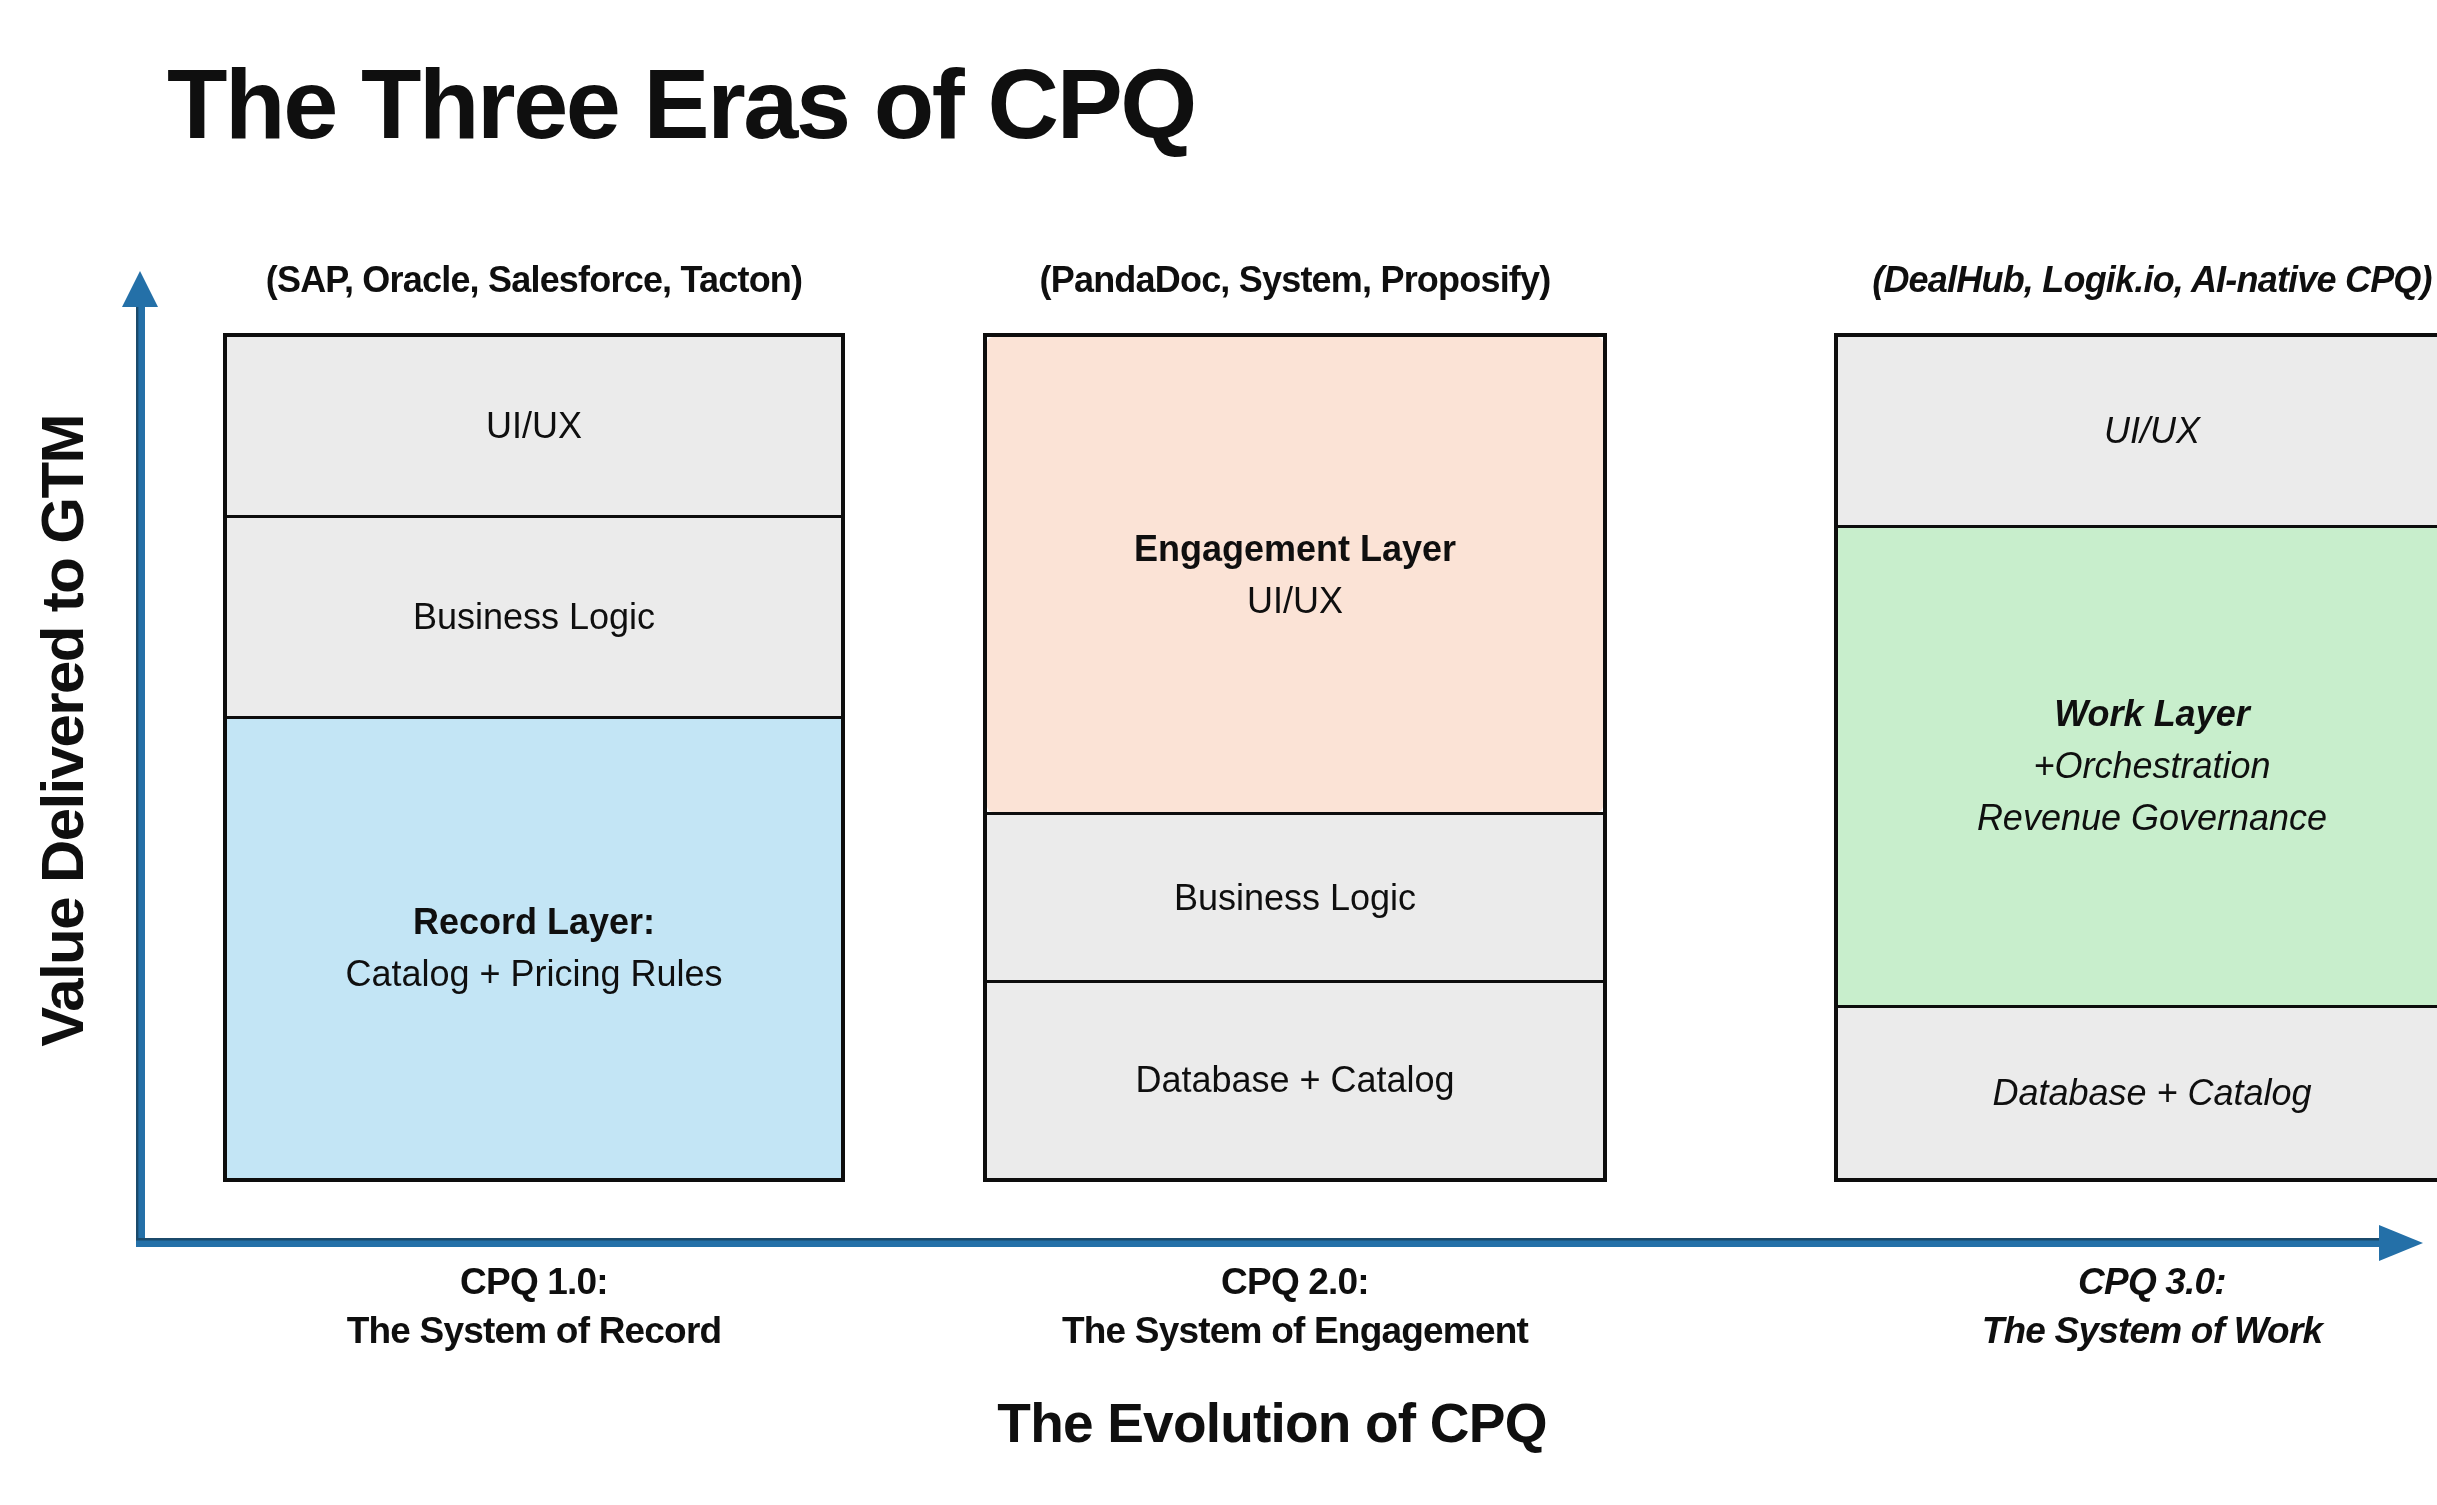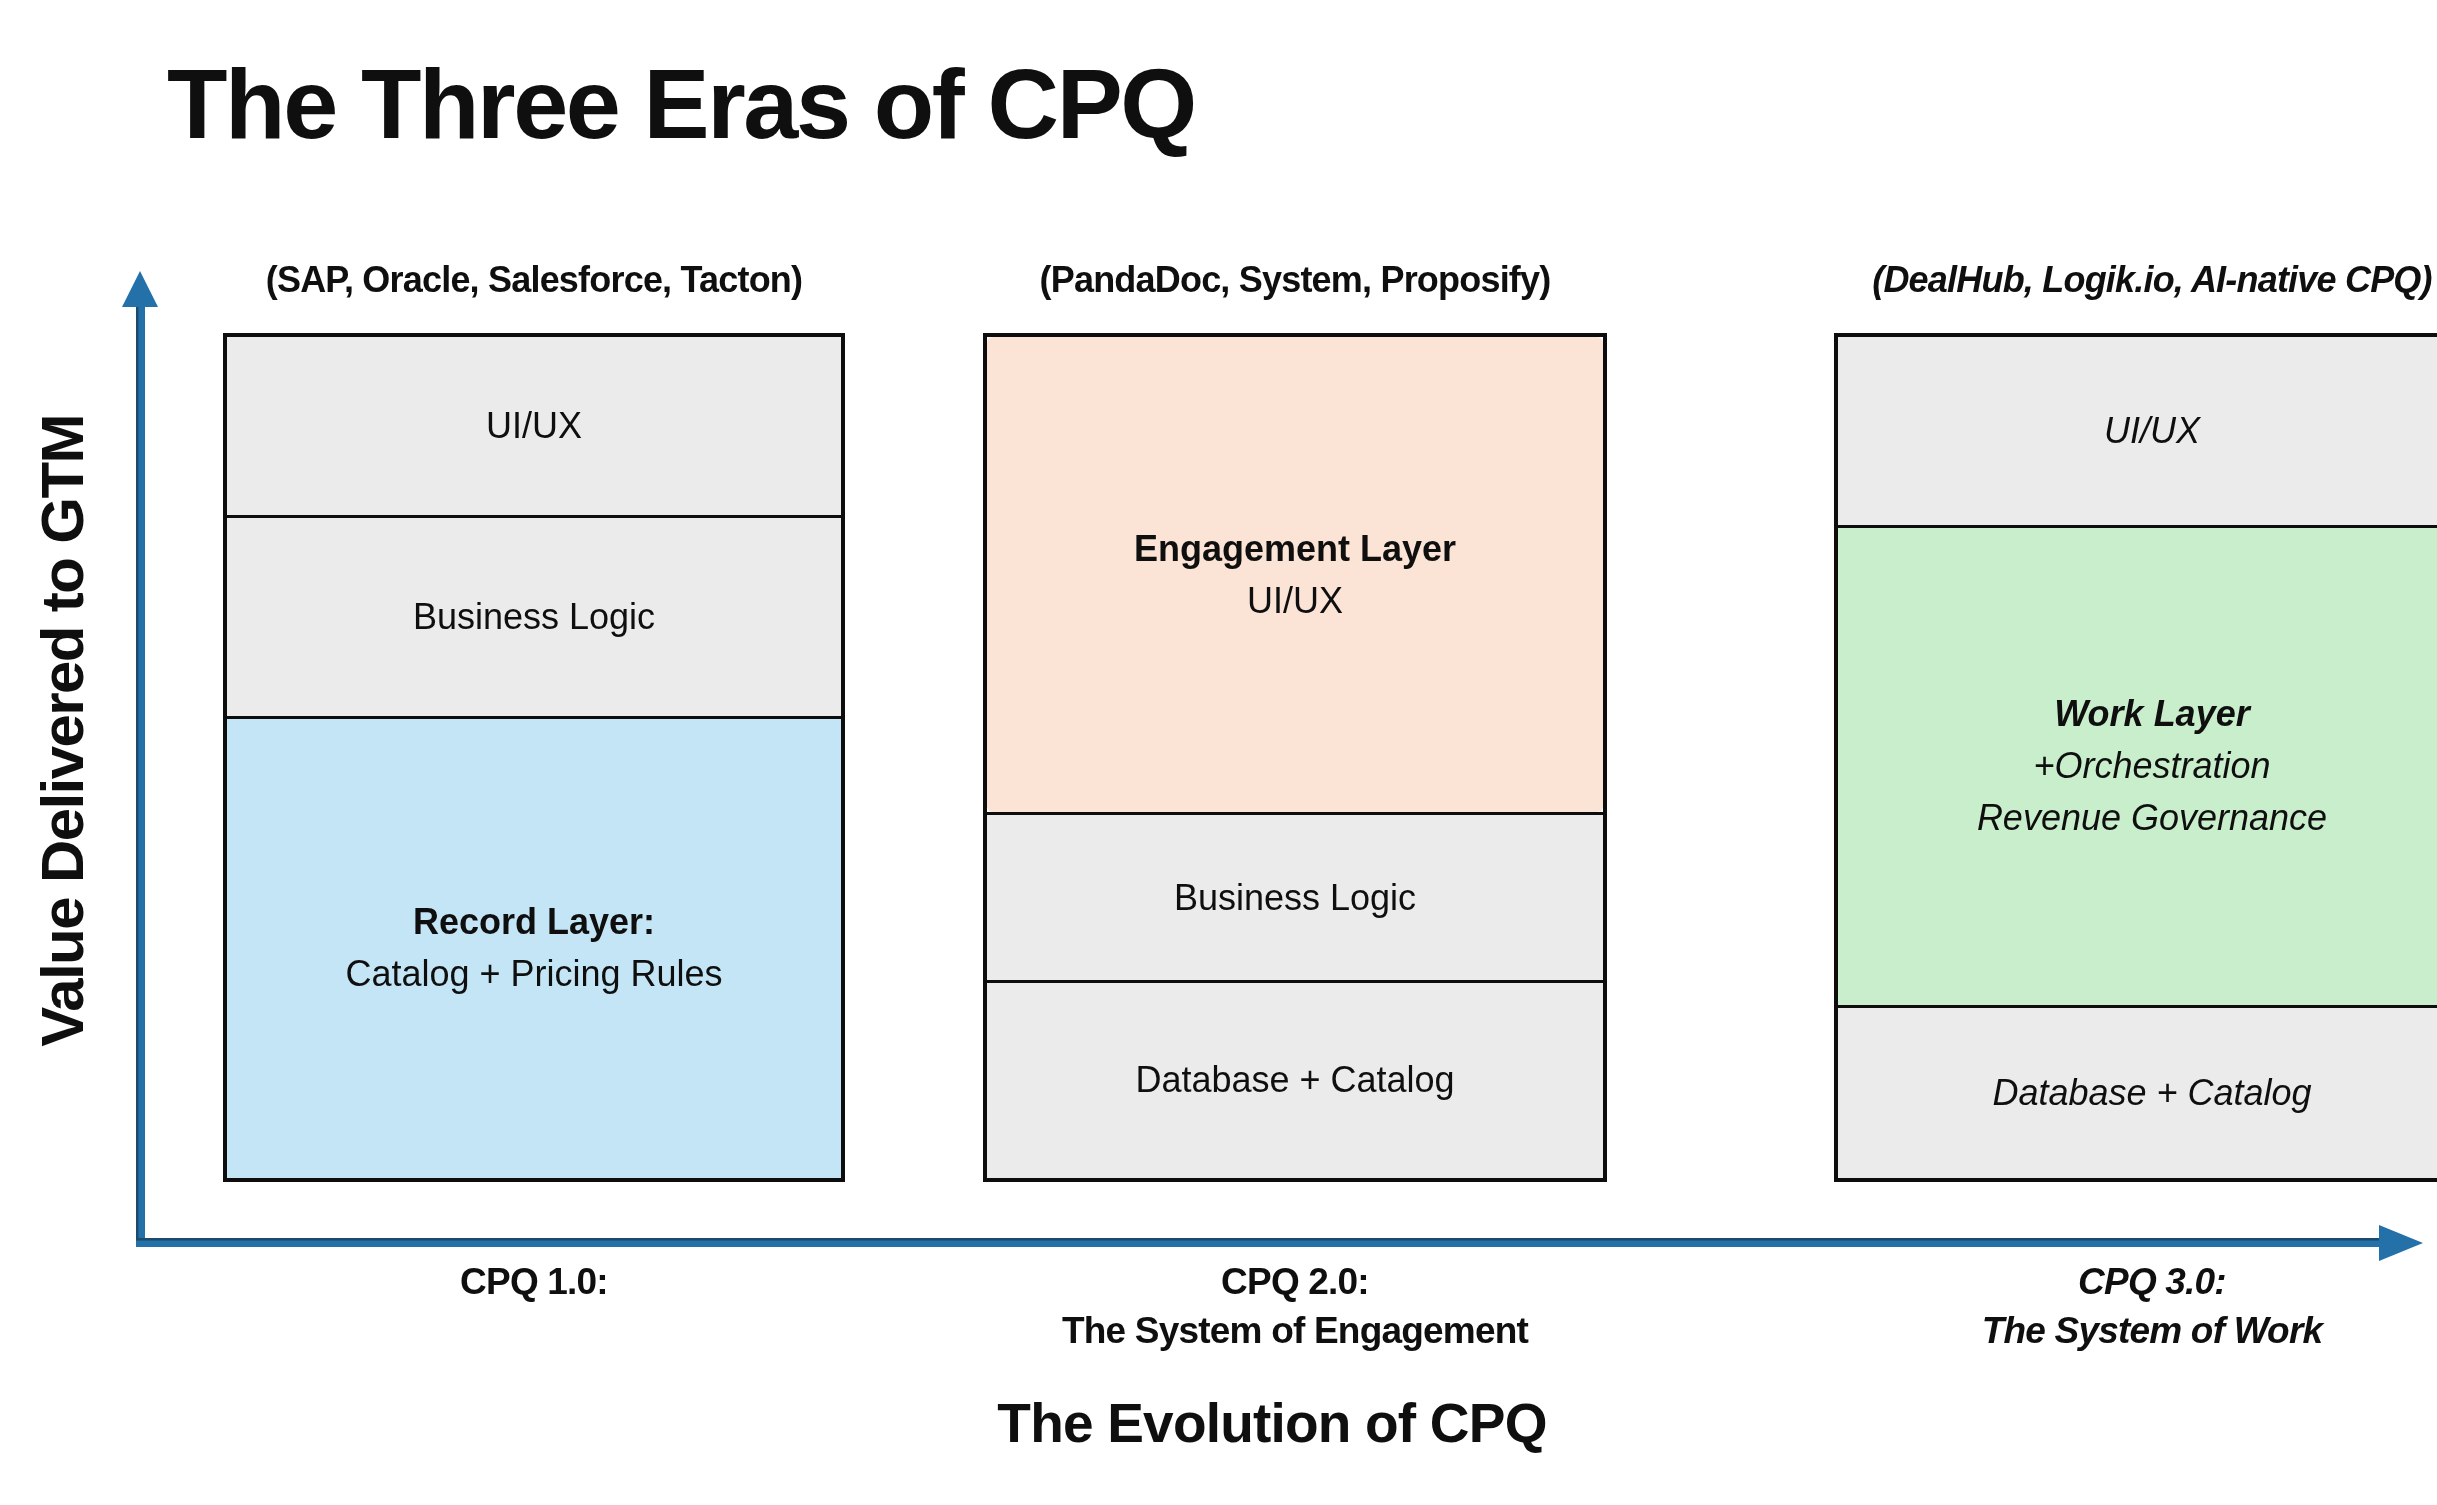--- a/index.html
+++ b/index.html
@@ -85,20 +85,21 @@
           <div class="layer" style="flex-grow: 247; background: rgb(235, 235, 235);">
             <div class="plain">Business Logic</div>
           </div>
           <div class="layer" style="flex-grow: 575; background: rgb(195, 229, 245);">
             <div class="em">Record Layer:</div>
             <div class="plain">Catalog + Pricing Rules</div>
           </div>
         </div>
         <div class="era-label">
           <div>CPQ 1.0:</div>
+          <div>The System of Record</div>
         </div>
       </div>
       <div class="column">
         <div class="vendors">(PandaDoc, System, Proposify)</div>
         <div class="stack">
           <div class="layer" style="flex-grow: 595; background: rgb(251, 227, 214); border-radius: 6px;">
             <div class="em">Engagement Layer</div>
             <div class="plain">UI/UX</div>
           </div>
           <div class="layer" style="flex-grow: 206; background: rgb(235, 235, 235);">

